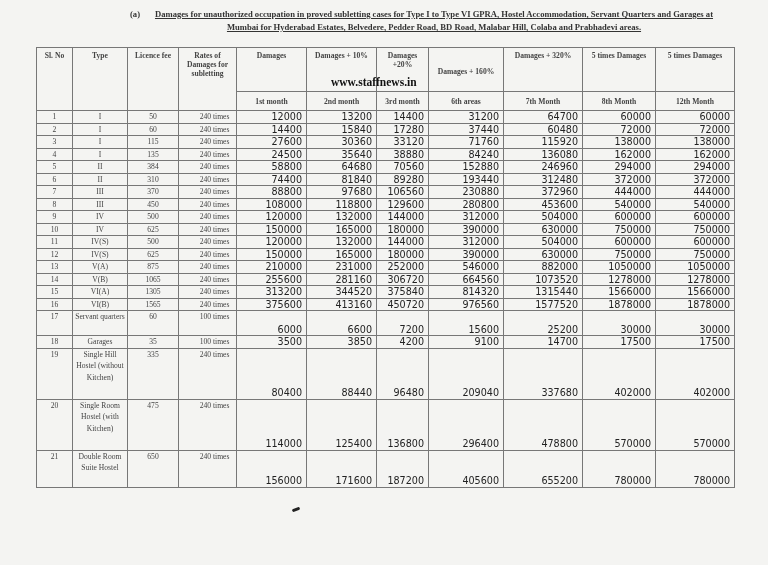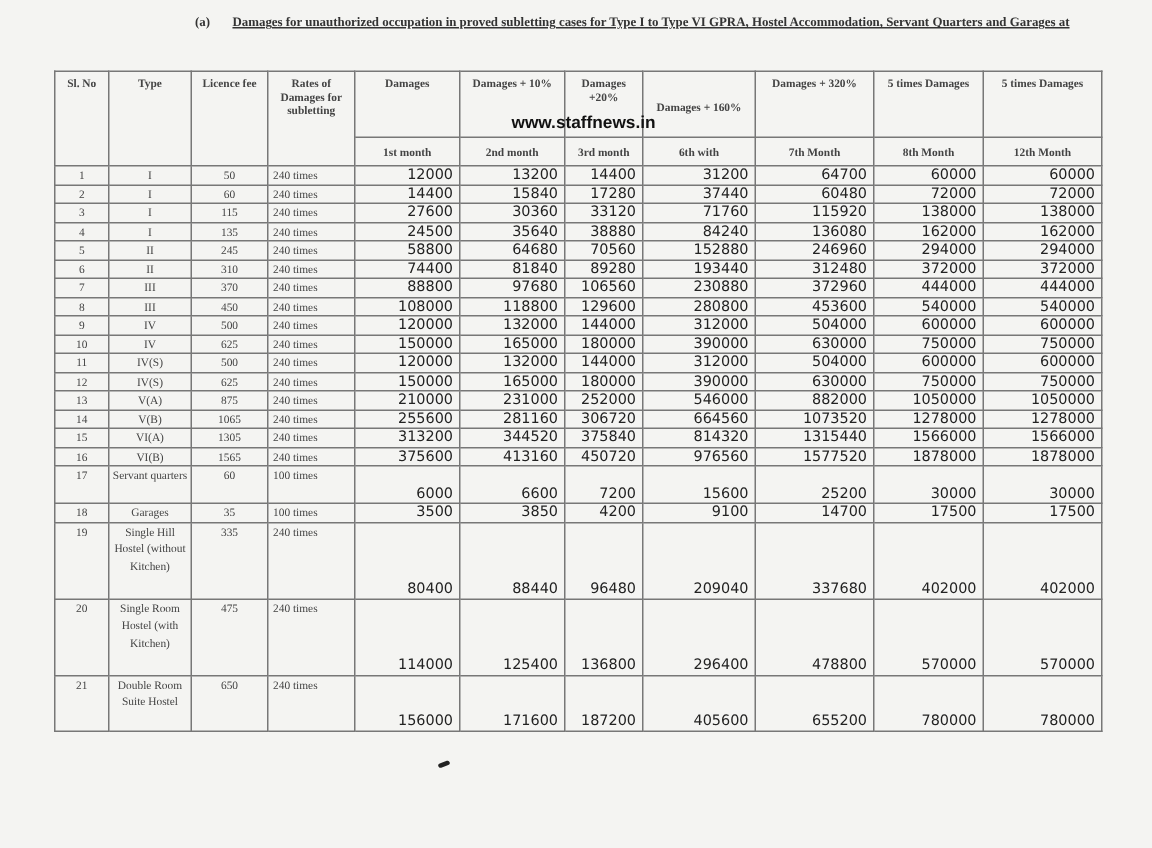--- a/index.html
+++ b/index.html
@@ -6,34 +6,35 @@
   body { width:768px; height:565px; background:#f4f4f2; position:relative; overflow:hidden;
          font-family:"Liberation Serif", serif; color:#222; }
   .title { position:absolute; left:100px; top:8px; width:668px; font-size:8.6px; font-weight:bold; line-height:13px; text-align:center; color:#333; }
   .title .lbl { position:absolute; left:30px; top:0; font-weight:bold; }
   .title u { text-decoration:underline; }
   table { position:absolute; left:36px; top:47px; border-collapse:collapse; table-layout:fixed; width:698px; }
   td, th { border:1px solid #777; font-size:7.6px; font-weight:normal; color:#444; padding:0 2px; vertical-align:top; text-align:center; }
   th.h { font-weight:bold; height:40px; padding-top:3px; }
   th.sub { font-weight:bold; height:18px; vertical-align:middle; }
   td.num { text-align:right; font-family:"DejaVu Sans", sans-serif; font-size:9.6px; color:#222; vertical-align:bottom; padding-right:4px; }
-  td.rate { text-align:left; padding-left:3px; }
+  td.rate { text-align:center; padding-left:16px; }
   tr.r td { height:11.5px; line-height:11.5px; }
   tr.tall2 td { height:24px; }
   tr.tall4 td { height:50px; }
   tr.tall3 td { height:36px; }
-  .wm { position:absolute; left:331px; top:76px; font-family:Liberation Sans, sans-serif; font-weight:bold; font-size:11.5px; color:#111;margin-left:10px; }
+  .wm { position:absolute; left:331px; top:76px; font-family:Liberation Serif, serif; font-weight:bold; font-size:11.5px; color:#111; }
   .mark { position:absolute; left:292px; top:508px; width:8px; height:3px; background:#222; transform:rotate(-20deg); border-radius:2px; }
 </style>
 </head>
 <body>
 
 <div class="title">
   <span class="lbl">(a)</span>
   <u>Damages for unauthorized occupation in proved subletting cases for Type I to Type VI GPRA, Hostel Accommodation, Servant Quarters and Garages at</u><br>
+  <u>Mumbai for Hyderabad Estates, Belvedere, Pedder Road, BD Road, Malabar Hill, Colaba and Prabhadevi areas.</u>
 </div>
 
 <table>
   <colgroup>
     <col style="width:36px">
       <col style="width:55px">
       <col style="width:51px">
       <col style="width:58px">
     <col style="width:70px">
       <col style="width:70px">
@@ -54,21 +55,21 @@
       <th class="h">Damages +20%</th>
       <th class="h" style="vertical-align:middle;text-align:center">Damages + 160%</th>
       <th class="h">Damages + 320%</th>
       <th class="h">5 times Damages</th>
       <th class="h">5 times Damages</th>
     </tr>
     <tr>
       <th class="sub">1st month</th>
       <th class="sub">2nd month</th>
       <th class="sub">3rd month</th>
-      <th class="sub">6th with</th>
+      <th class="sub">6th areas</th>
       <th class="sub">7th Month</th>
       <th class="sub">8th Month</th>
       <th class="sub">12th Month</th>
     </tr>
   </thead>
   <tbody id="tbody">
       <tr class="r">
         <td>1</td>
         <td>I</td>
         <td>50</td>
@@ -116,21 +117,21 @@
         <td class="num">35640</td>
         <td class="num">38880</td>
         <td class="num">84240</td>
         <td class="num">136080</td>
         <td class="num">162000</td>
         <td class="num">162000</td>
       </tr>
       <tr class="r">
         <td>5</td>
         <td>II</td>
-        <td>245</td>
+        <td>384</td>
         <td class="rate">240 times</td>
         <td class="num">58800</td>
         <td class="num">64680</td>
         <td class="num">70560</td>
         <td class="num">152880</td>
         <td class="num">246960</td>
         <td class="num">294000</td>
         <td class="num">294000</td>
       </tr>
       <tr class="r">

